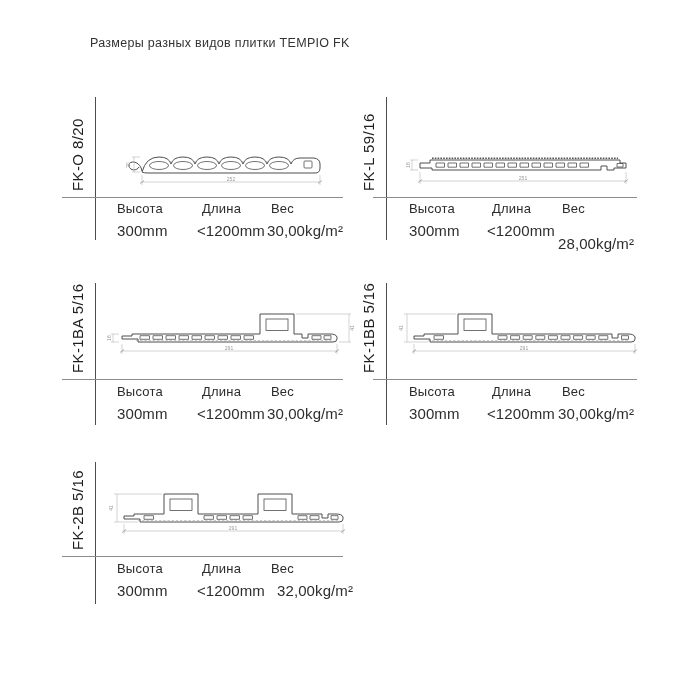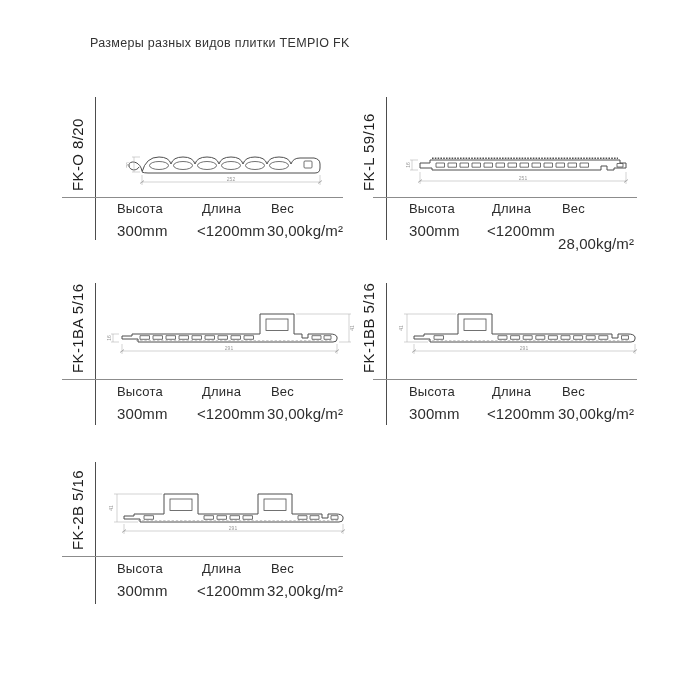--- a/index.html
+++ b/index.html
@@ -146,16 +146,16 @@
       <text class="dimtext" x="125" y="51.5" text-anchor="middle">291</text>
       <path class="dimline" d="M6 16 H54 M6 44 H30 M9 16 V44"></path>
       <text class="dimtext" transform="translate(4.5 30) rotate(-90)" text-anchor="middle">41</text>
     </svg>
 
     <div class="th" style="left:117px;top:561px;">Высота</div>
     <div class="th" style="left:202px;top:561px;">Длина</div>
     <div class="th" style="left:271px;top:561px;">Вес</div>
     <div class="tv" style="left:117px;top:582px;">300mm</div>
     <div class="tv" style="left:197px;top:582px;">&lt;1200mm</div>
-    <div class="tv" style="left:267px;top:582px;">32,00kg/m²</div>
+    <div class="tv" style="left:277px;top:582px;">32,00kg/m²</div>
   </div>
 
 </div>
 
 </body></html>

